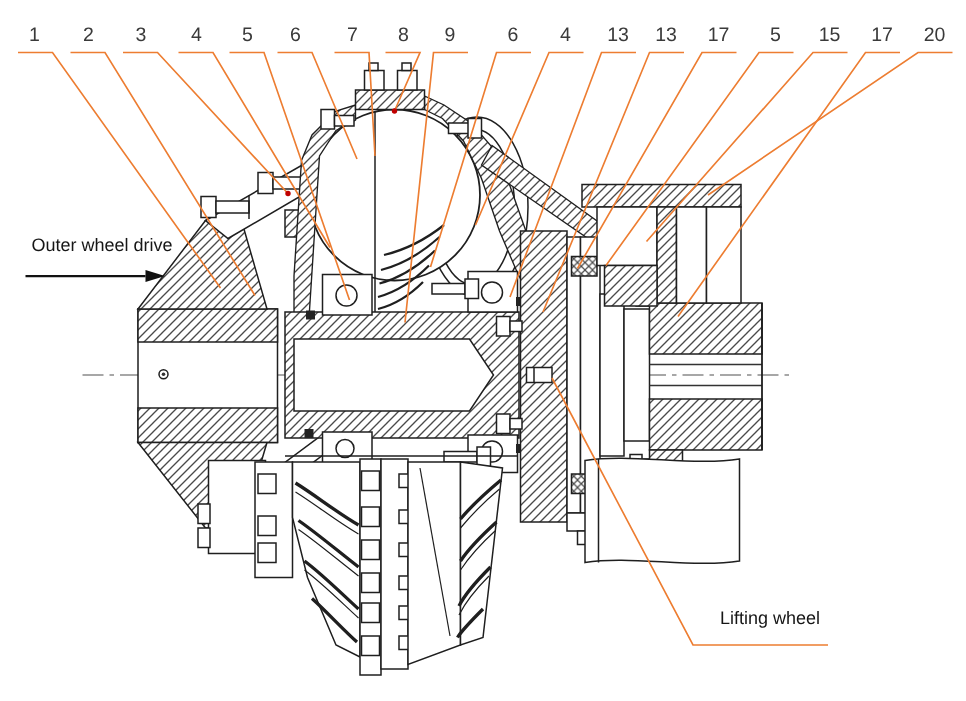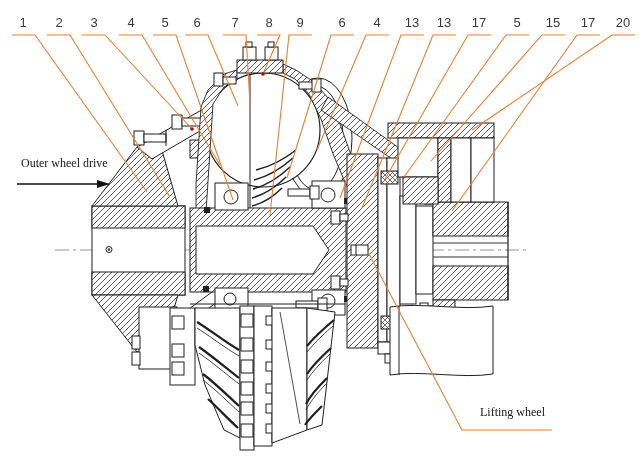--- a/index.html
+++ b/index.html
@@ -2,21 +2,21 @@
 <html style="--leader: #ED7D31; --marker: #c00000; --txt: #3a3a3a;"><head>
 <meta charset="utf-8">
 <style>
   :root{ --leader:#ED7D31; --ink:#1f1f1f; --marker:#c00000; --txt:#3a3a3a; }
   html,body{margin:0;padding:0;background:#fff;}
   .canvas{position:relative;width:644px;height:467px;background:#fff;overflow:hidden;
           font-family:"Liberation Sans", sans-serif;}
   .canvas svg{position:absolute;left:0;top:0;}
   .pn{position:absolute;top:15px;transform:translateX(-50%);font-size:13px;line-height:15px;
       color:var(--txt);white-space:nowrap;}
-  .lbl{position:absolute;font-size:12px;color:#161616;white-space:nowrap;font-family:Liberation Serif, serif;}
+  .lbl{position:absolute;font-size:12px;color:#161616;white-space:nowrap;}
 </style>
 </head>
 <body>
 
 <div class="canvas">
 
 <svg width="644" height="467" viewBox="0 0 644 467">
   <defs>
     <pattern id="ht" width="6" height="6" patternUnits="userSpaceOnUse">
       <rect width="6" height="6" fill="#fff"></rect>

